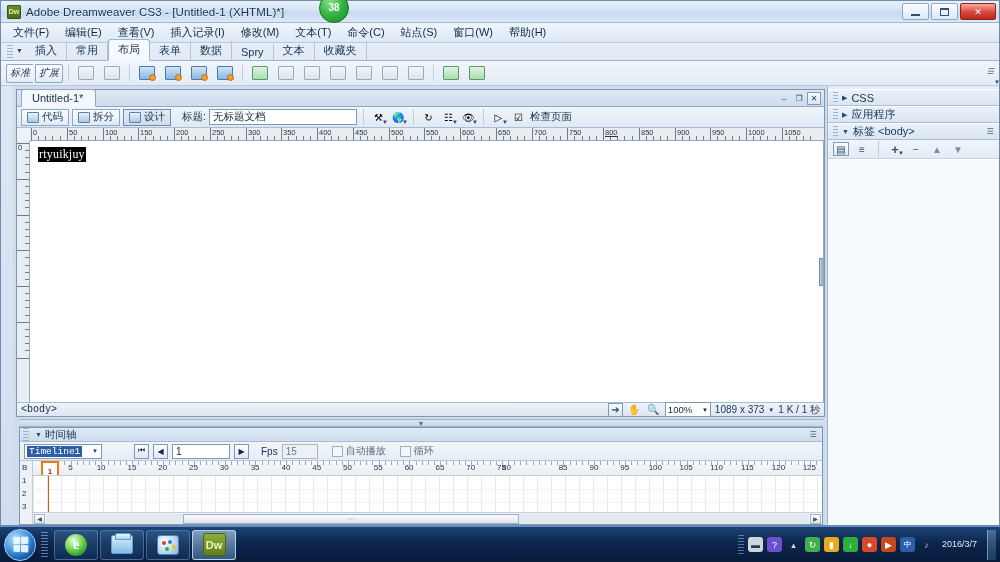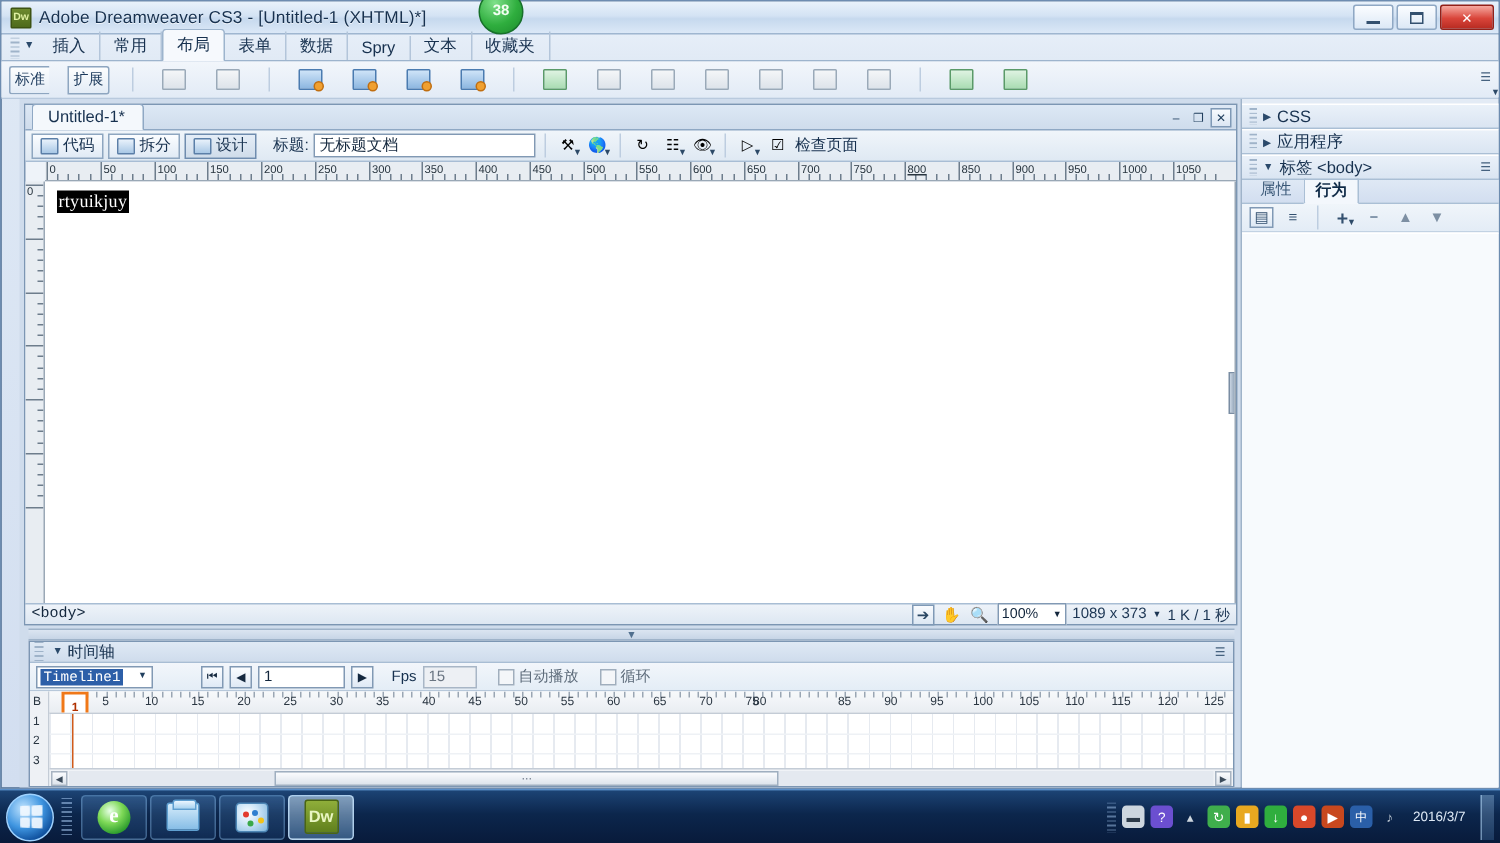--- a/index.html
+++ b/index.html
@@ -90,23 +90,24 @@
     font-size: 11px; color: #1b3established; color:#17314f;
     padding: 2px 9px 2px; white-space: nowrap;
     border-right: 1px solid #b3c5da;
   }
   .ins-tab.first { font-weight: normal; border-right: 1px solid #b3c5da; }
   .ins-tab.active {
     background: #f6f9fd; border: 1px solid #9db4cd; border-bottom: 1px solid #f6f9fd;
     border-radius: 3px 3px 0 0; margin-bottom: -1px; padding: 2px 9px 3px;
   }
   #insert-icons {
-    height: 24px; display: flex; align-items: center; gap: 12px; padding: 0 5px;
+    height: 24px; display: flex; align-items: center; gap: 2px; padding: 0 5px;
     background: linear-gradient(to bottom,#f2f6fb,#e2ebf6);
     position: relative;
+    font-style: italic;
   }
   .tbtn {
     height: 19px; min-width: 22px; border: 1px solid transparent; border-radius: 2px;
     display: flex; align-items: center; justify-content: center;
     font-size: 10px; color: #1c3a5c; padding: 0 3px;
   }
   .tbtn.boxed { border: 1px solid #8ea6c0; background: linear-gradient(to bottom,#fdfefe,#e3ecf6); }
   .tbtn.boxed.first { border-right: none; border-radius: 2px 0 0 2px; }
   .tbtn.boxed.second { border-radius: 0 2px 2px 0; }
   .sep { width: 1px; height: 16px; background: #bdcde0; margin: 0 3px; }
@@ -418,20 +419,32 @@
       <div class="win-btn">
           <span class="glyph-min"></span>
         </div>
       <div class="win-btn">
           <span class="glyph-max"></span>
         </div>
       <div class="win-btn close">✕</div>
     </div>
   </div>
 
+  <div id="menubar">
+    <div class="menu-item">文件(F)</div>
+    <div class="menu-item">编辑(E)</div>
+    <div class="menu-item">查看(V)</div>
+    <div class="menu-item">插入记录(I)</div>
+    <div class="menu-item">修改(M)</div>
+    <div class="menu-item">文本(T)</div>
+    <div class="menu-item">命令(C)</div>
+    <div class="menu-item">站点(S)</div>
+    <div class="menu-item">窗口(W)</div>
+    <div class="menu-item">帮助(H)</div>
+  </div>
 
   <div id="insertbar">
     <div id="insert-tabs">
       <span class="grip"></span>
       <span class="collapse-arrow">▼</span>
       <div class="ins-tab first">插入</div>
       <div class="ins-tab">常用</div>
       <div class="ins-tab active">布局</div>
       <div class="ins-tab">表单</div>
       <div class="ins-tab">数据</div>
@@ -967,24 +980,20 @@
         <span>应用程序</span>
       </div>
       <div class="panel-header">
         <span class="panel-vgrip"></span>
         <span class="tri">▼</span>
         <span>标签 &lt;body&gt;</span>
         <span class="opts">☰</span>
       </div>
 
       <div id="tag-panel-body">
-        <div id="tag-tabs">
-          <div class="tag-tab">属性</div>
-          <div class="tag-tab active">行为</div>
-        </div>
         <div id="behav-toolbar">
           <span class="bt-ic boxed">▤</span>
           <span class="bt-ic">≡</span>
           <span class="sep"></span>
           <span class="bt-ic" style="font-size:13px;font-weight:bold">+<span class="dropcar">▼</span></span>
           <span class="bt-ic">−</span>
           <span class="bt-ic" style="color:#7d8fa3">▲</span>
           <span class="bt-ic" style="color:#7d8fa3">▼</span>
         </div>
         <div id="behav-list"></div>

